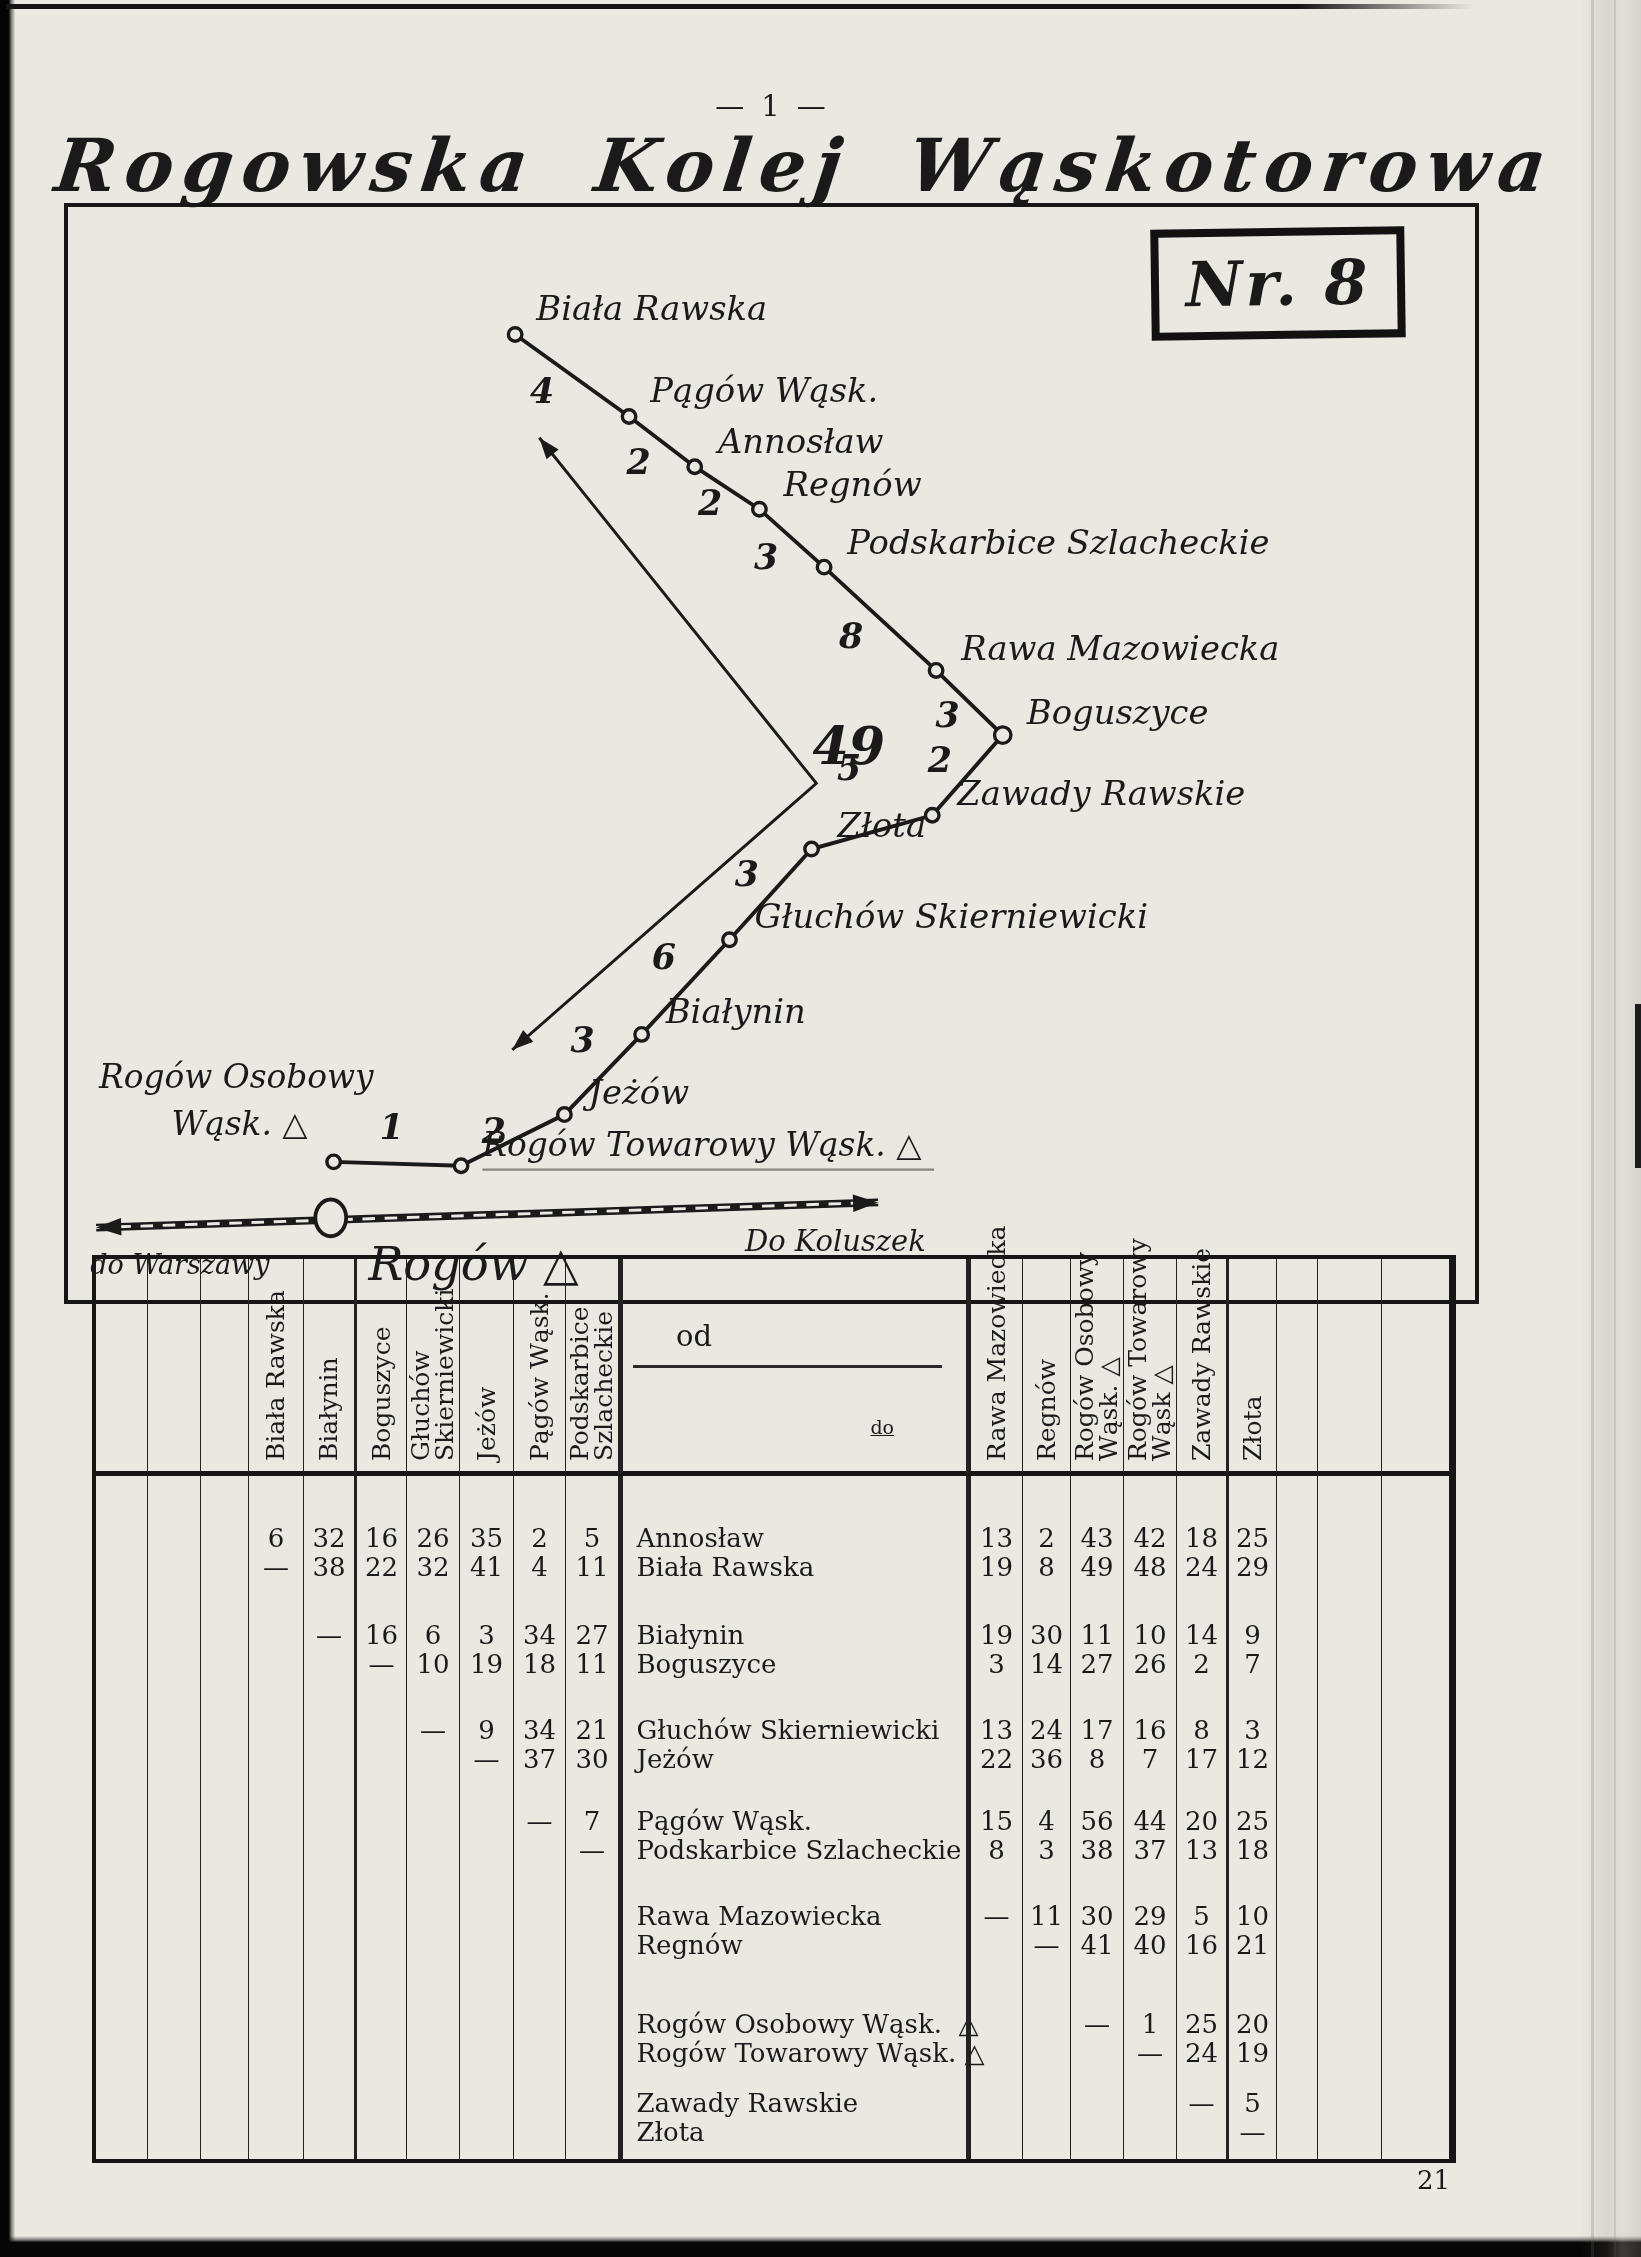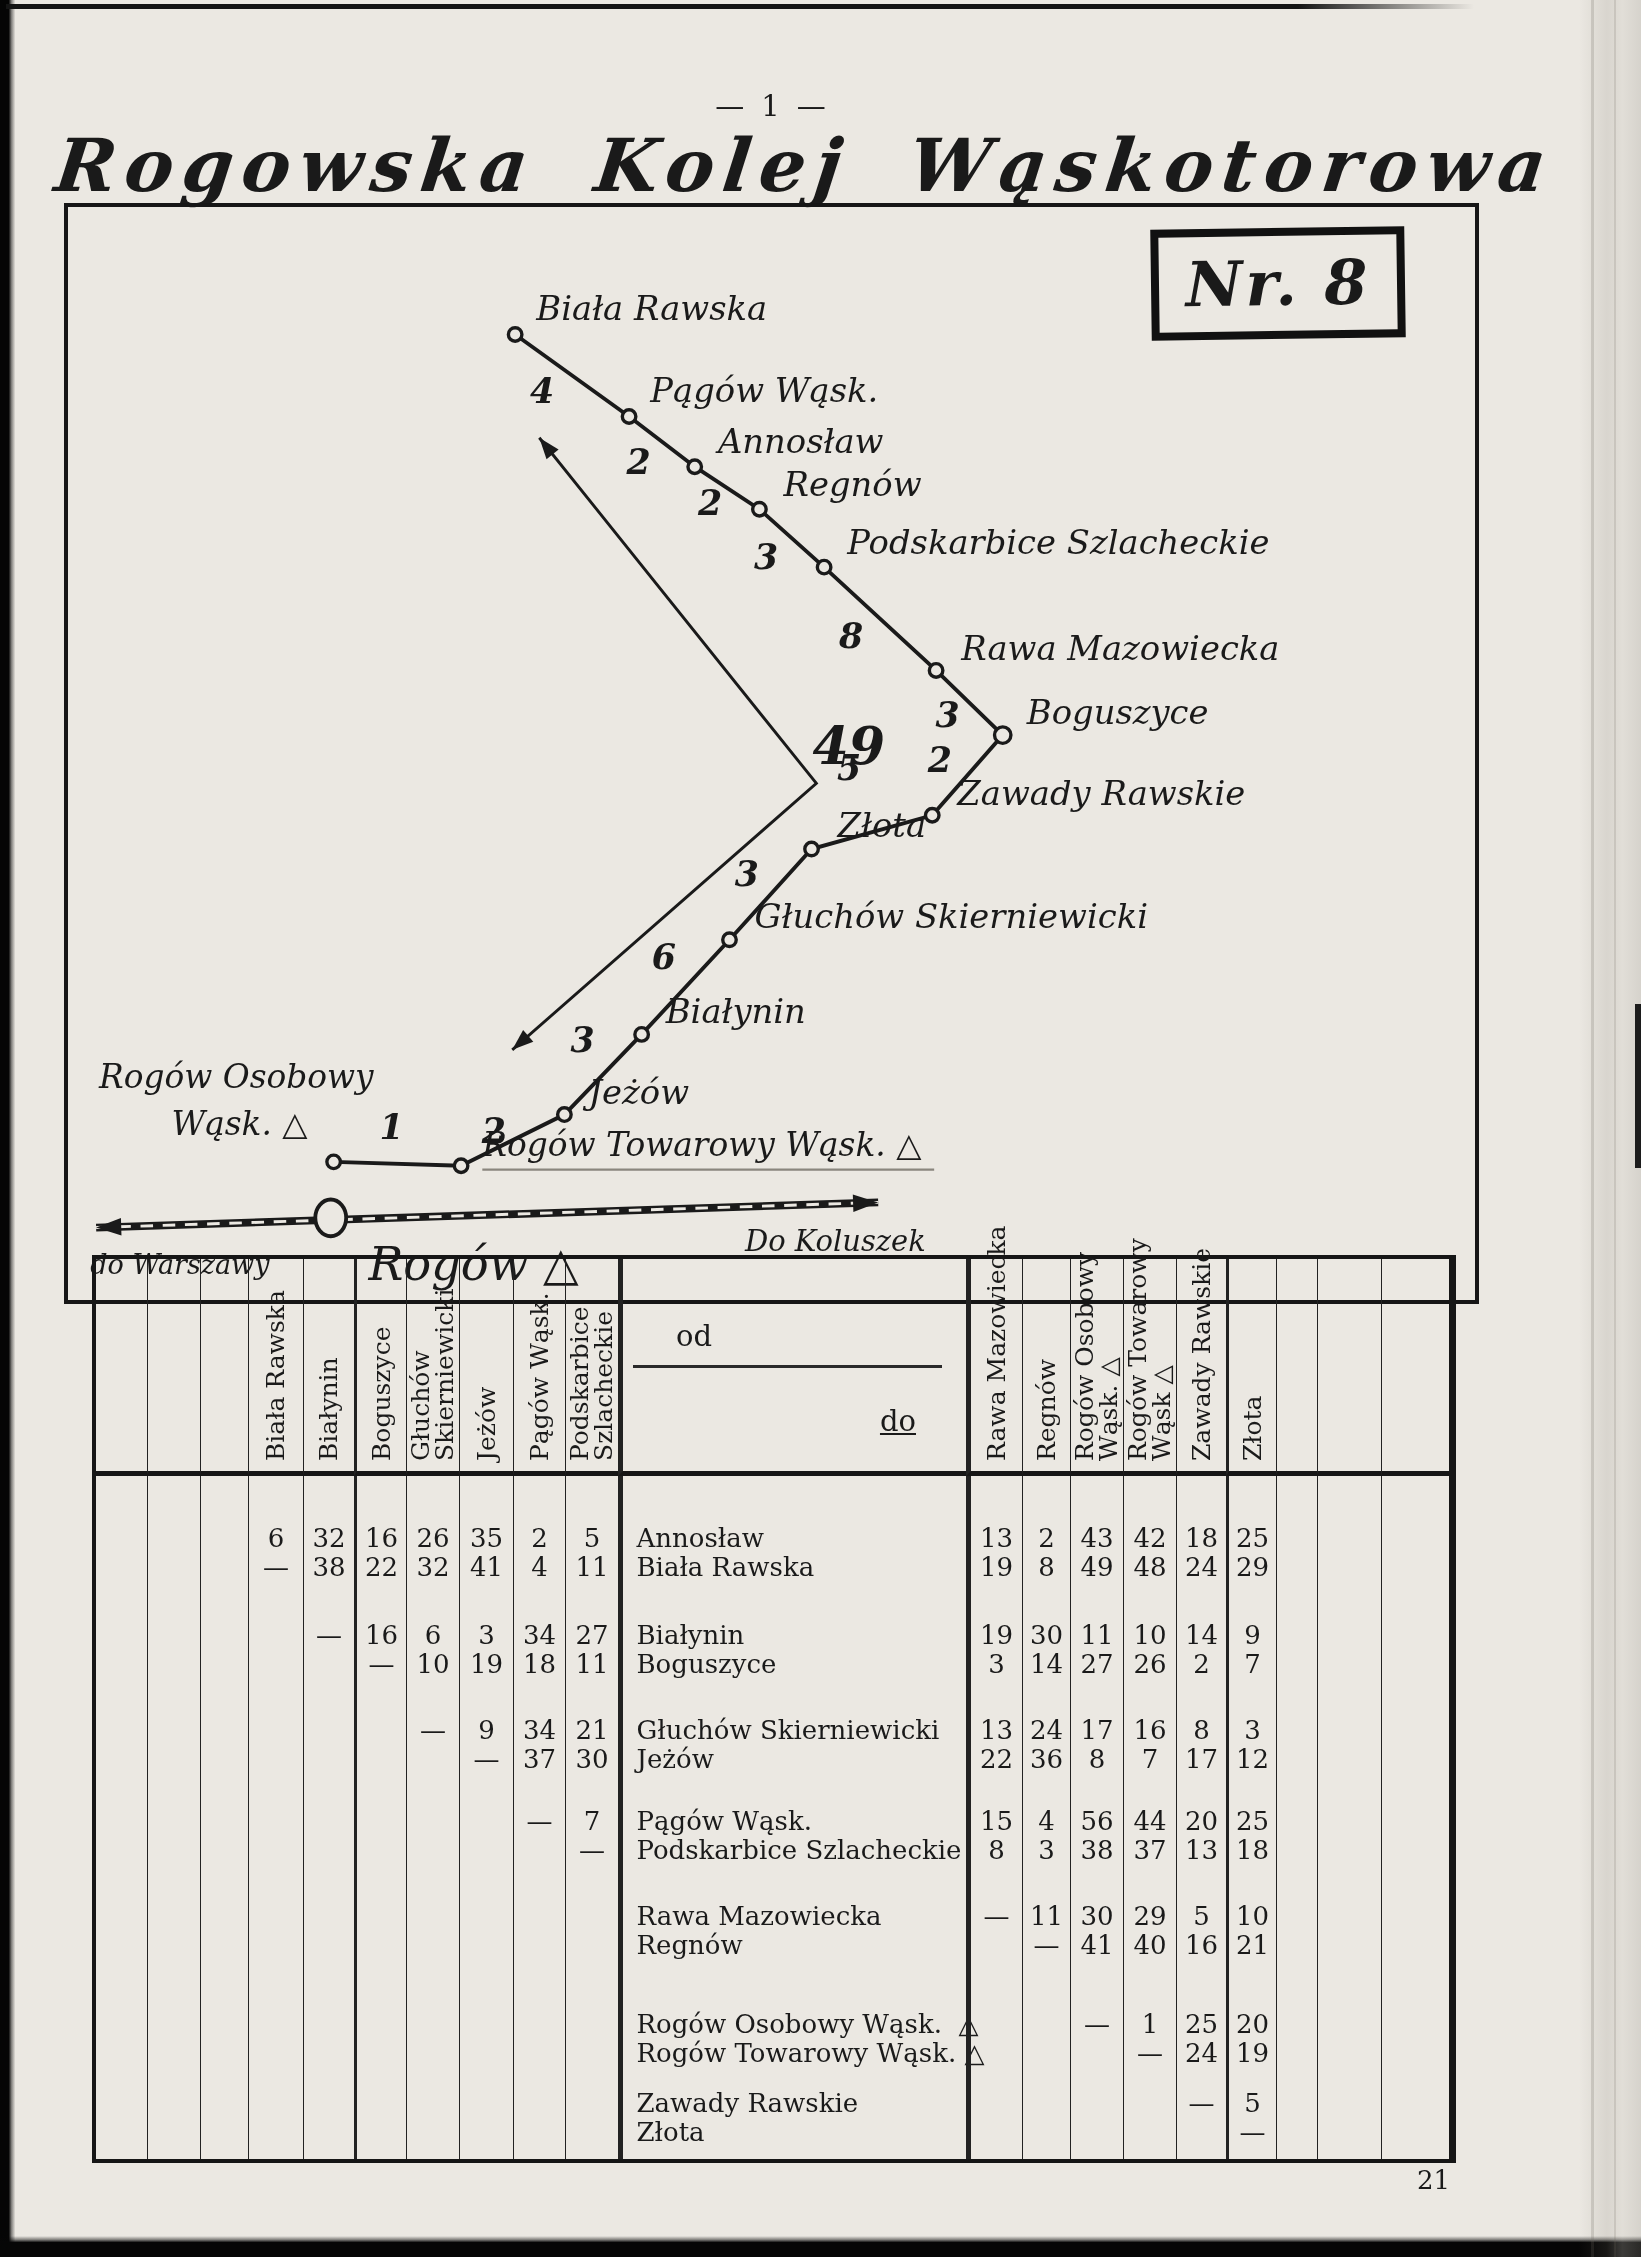--- a/index.html
+++ b/index.html
@@ -38,21 +38,21 @@
      grid-template-columns:51px 53px 48px 55px 51px 52px 53px 54px 52px 53px 348px 56px 48px 53px 53px 50px 50px 41px 64px auto;
      grid-template-rows:217px 114px 97px 95px 91px 95px 108px auto;}
   .cell{border-left:1.9px solid #222;box-sizing:border-box;position:relative;}
   .c0{border-left:none;}
   .tl4{border-left-width:3.9px;}
   .tl5{border-left-width:5.8px;}
   .hd{border-bottom:5.8px solid #161616;}
   .vtxt{position:absolute;bottom:9.7px;white-space:pre;font-size:25px;line-height:24px;
      transform-origin:left bottom;transform:rotate(-90deg);}
   .odcell .od{position:absolute;left:53px;top:44px;font-size:29px;margin-top:16px;}
-  .odcell .do{position:absolute;right:50px;bottom:33px;font-size:29px;text-decoration:underline;}
+  .odcell .do{position:absolute;right:72px;bottom:33px;font-size:19px;text-decoration:underline;}
   .odcell .slash{position:absolute;left:9.7px;top:106px;width:309px;height:2.9px;background:#2a2a2a;}
   .bc{display:flex;flex-direction:column;justify-content:flex-end;align-items:center;
       padding-bottom:7.7px;font-size:26px;line-height:29px;}
   .bc.names{align-items:flex-start;padding-left:13.5px;}
   .bc.lastg{justify-content:center;padding-bottom:0;}
   .bc div{white-space:pre;}
   .pageno-bottom{position:absolute;left:1417px;top:2165px;font-size:26px;}
 </style>
 </head>
 <body>

